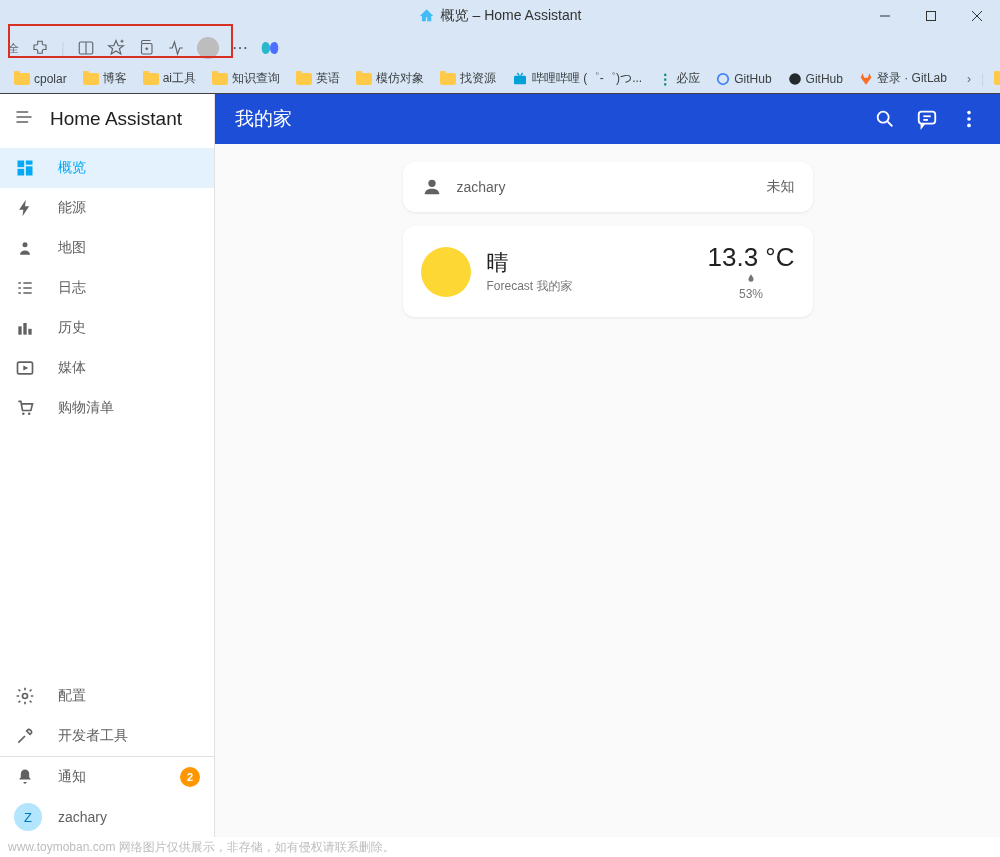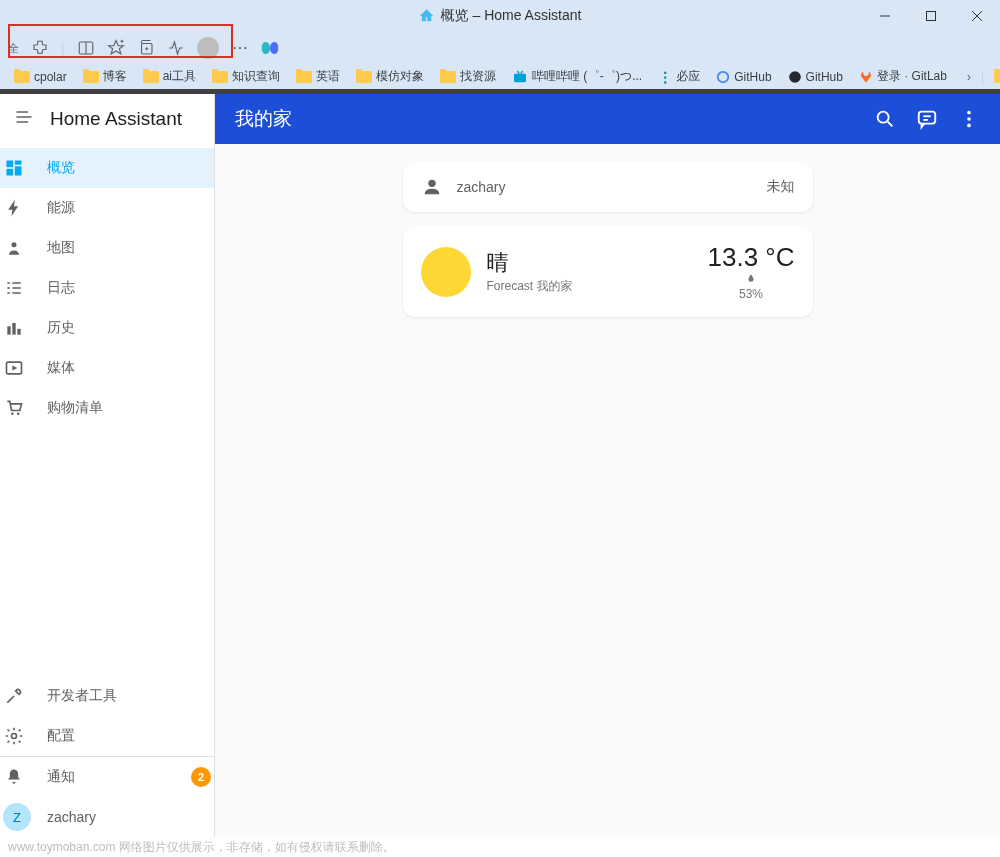--- a/index.html
+++ b/index.html
@@ -19,34 +19,34 @@
 .url-text { color: #202124; }
 .url-faded { color: #5f6368; }
 .addr-left-icon { color: #5f6368; font-size: 11px; margin-right: 2px; }
 .addr-icons { display: flex; gap: 10px; color: #5f6368; align-items: center; }
 .toolbar-icons { display: flex; gap: 12px; align-items: center; color: #5f6368; padding: 0 6px; }
 .toolbar-icons svg { width: 18px; height: 18px; }
 .avatar-circle { width: 22px; height: 22px; border-radius: 50%; background: #bdbdbd; }
 .copilot-icon { width: 24px; height: 24px; }
 
 
-.bookmarks-bar { height: 30px; background: #d9e6f5; display: flex; align-items: center; padding: 0 8px; gap: 4px; font-size: 12px; color: #3c4043; border-bottom: 5px solid #404040; }
+.bookmarks-bar { height: 30px; background: #d9e6f5; display: flex; align-items: center; padding: 0 8px; gap: 4px; font-size: 12px; color: #3c4043; border-bottom: 1px solid #404040; }
 .bm-item { display: flex; align-items: center; gap: 4px; padding: 2px 6px; white-space: nowrap; }
 .folder-icon { width: 16px; height: 12px; background: #ffc94a; border-radius: 2px; position: relative; }
 .folder-icon::before { content: ''; position: absolute; top: -2px; left: 0; width: 6px; height: 3px; background: #ffc94a; border-radius: 1px 1px 0 0; }
 .bm-sep { flex: 1; }
 .bm-chevron { padding: 0 6px; color: #5f6368; }
 
 
 .app { display: flex; height: calc(100% - 94px - 20px); }
 .sidebar { width: 215px; background: #fff; border-right: 1px solid #e0e0e0; display: flex; flex-direction: column; }
 .sidebar-header { height: 50px; display: flex; align-items: center; padding: 0 14px; gap: 16px; font-size: 19px; font-weight: 500; color: #212121; }
 .hamburger svg { width: 20px; height: 20px; }
 .nav { flex: 1; padding-top: 4px; }
-.nav-item { height: 40px; display: flex; align-items: center; padding: 0 3px; gap: 22px; color: #616161; font-size: 14px; cursor: pointer; }
+.nav-item { height: 40px; display: flex; align-items: center; padding: 0 14px; gap: 22px; color: #616161; font-size: 14px; cursor: pointer; }
 .nav-item.active { background: #e3f2fd; color: #03a9f4; }
 .nav-item .nav-icon { width: 22px; display: flex; justify-content: center; }
 .nav-item.active .nav-icon { color: #03a9f4; }
 .sidebar-bottom { border-top: 1px solid #e0e0e0; }
 .badge { margin-left: auto; width: 20px; height: 20px; border-radius: 50%; background: #ff9800; color: #fff; font-size: 11px; display: flex; align-items: center; justify-content: center; font-weight: bold; }
 .user-avatar { width: 28px; height: 28px; border-radius: 50%; background: #b3e5fc; color: #0277bd; display: flex; align-items: center; justify-content: center; font-size: 13px; font-weight: 500; }
 
 
 .main { flex: 1; background: #fafafa; display: flex; flex-direction: column; }
 .app-header { height: 50px; background: #1d4ed8; color: #fff; display: flex; align-items: center; padding: 0 20px; font-size: 19px; }
@@ -280,33 +280,33 @@
               <circle cx="17" cy="19" r="1.5" fill="currentColor"></circle>
             </svg>
           </span>
         <span>购物清单</span>
       </div>
     </div>
     <div>
       <div class="nav-item">
         <span class="nav-icon">
             <svg width="20" height="20" viewBox="0 0 24 24">
-              <path d="M4 20l8-8M16 4a4 4 0 014 4l-2 2-4-4z" fill="none" stroke="currentColor" stroke-width="2"></path>
-            </svg>
-          </span>
-        <span>开发者工具</span>
-      </div>
-      <div class="nav-item">
-        <span class="nav-icon">
-            <svg width="20" height="20" viewBox="0 0 24 24">
               <circle cx="12" cy="12" r="3" fill="none" stroke="currentColor" stroke-width="2"></circle>
               <path d="M12 2v3M12 19v3M4.2 4.2l2.1 2.1M17.7 17.7l2.1 2.1M2 12h3M19 12h3M4.2 19.8l2.1-2.1M17.7 6.3l2.1-2.1" stroke="currentColor" stroke-width="2"></path>
             </svg>
           </span>
         <span>配置</span>
+      </div>
+      <div class="nav-item">
+        <span class="nav-icon">
+            <svg width="20" height="20" viewBox="0 0 24 24">
+              <path d="M4 20l8-8M16 4a4 4 0 014 4l-2 2-4-4z" fill="none" stroke="currentColor" stroke-width="2"></path>
+            </svg>
+          </span>
+        <span>开发者工具</span>
       </div>
     </div>
     <div class="sidebar-bottom">
       <div class="nav-item">
         <span class="nav-icon">
             <svg width="20" height="20" viewBox="0 0 24 24">
               <path d="M12 3a5 5 0 00-5 5v4l-2 3h14l-2-3V8a5 5 0 00-5-5zM10 18a2 2 0 004 0" fill="currentColor"></path>
             </svg>
           </span>
         <span>通知</span>

